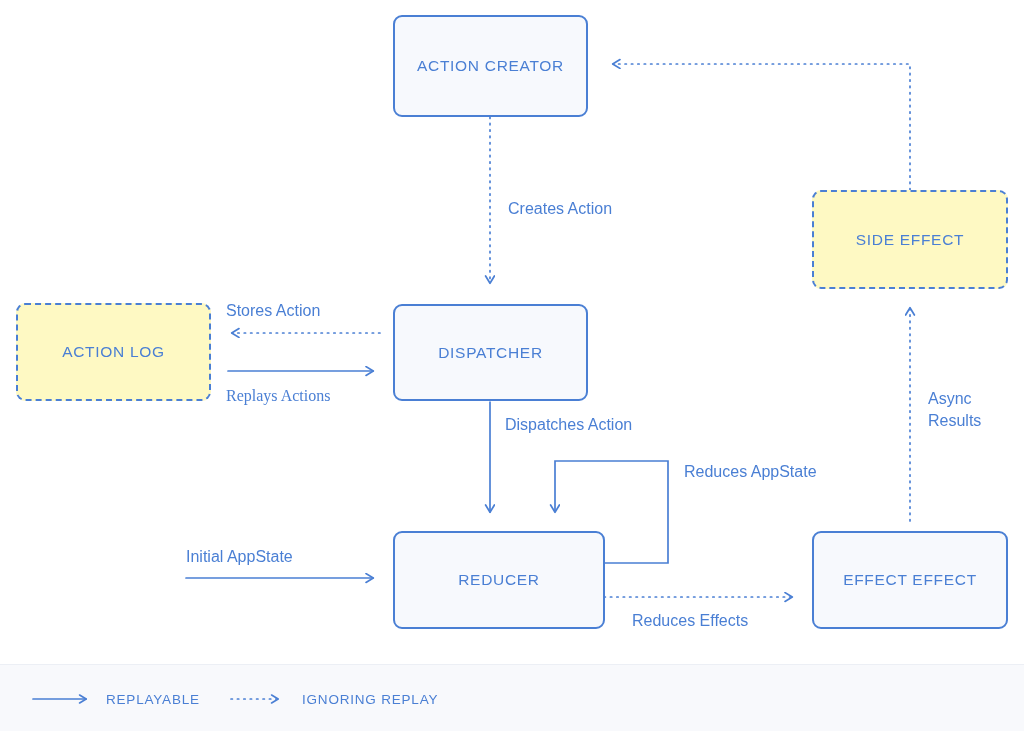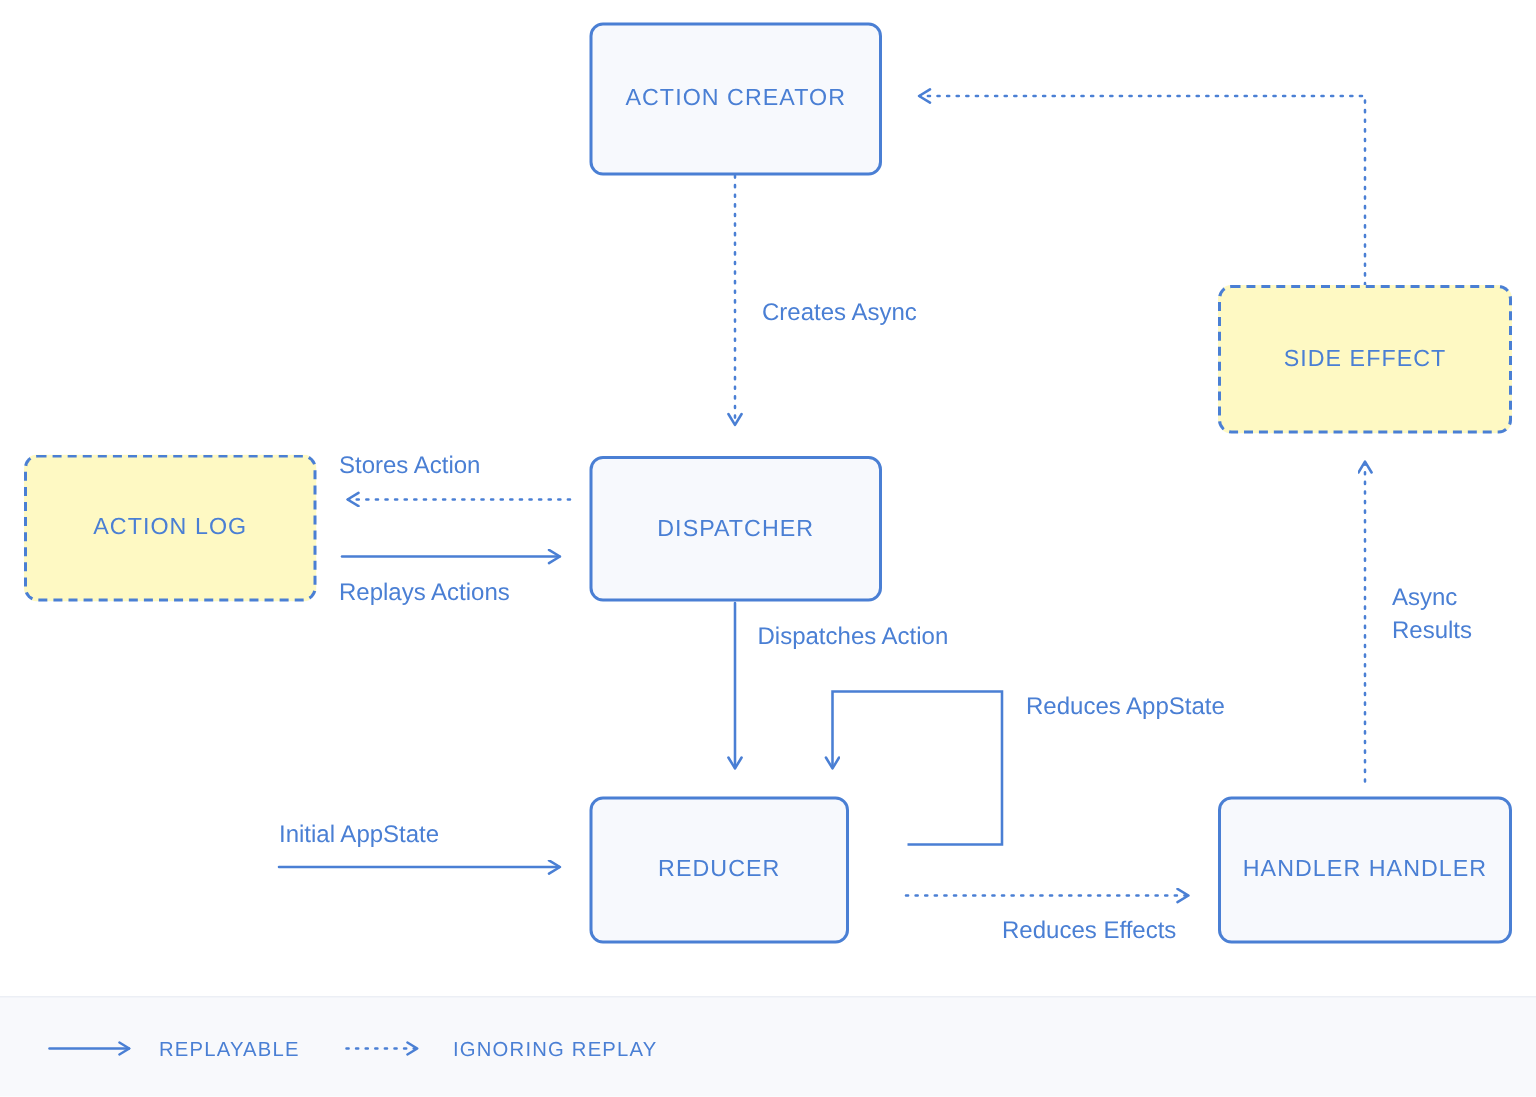--- a/index.html
+++ b/index.html
@@ -143,42 +143,42 @@
   </div>
 
   <div class="node dashed" style="left:16px; top:303px; width:195px; height:98px;">
     <span>ACTION LOG</span>
   </div>
 
   <div class="node solid" style="left:393px; top:304px; width:195px; height:97px;">
     <span>DISPATCHER</span>
   </div>
 
-  <div class="node solid" style="left:393px; top:531px; width:173px; height:98px;">
+  <div class="node solid" style="left:393px; top:531px; width:212px; height:98px;">
     <span>REDUCER</span>
   </div>
 
   <div class="node solid" style="left:812px; top:531px; width:196px; height:98px;">
-    <span>HANDLER HANDLER</span>
-  </div>
-
-
-  <div class="edge-label" style="left:508px; top:198px;">Creates Async</div>
+    <span>EFFECT EFFECT</span>
+  </div>
+
+
+  <div class="edge-label" style="left:508px; top:198px;">Creates Action</div>
 
   <div class="edge-label" style="left:226px; top:300px;">Stores Action</div>
 
-  <div class="edge-label" style="left:226px; top:385px;">Replays Actions</div>
+  <div class="edge-label" style="left:226px; top:385px;font-family:Liberation Serif, serif;">Replays Actions</div>
 
   <div class="edge-label" style="left:505px; top:414px;">Dispatches Action</div>
 
   <div class="edge-label" style="left:684px; top:461px;">Reduces AppState</div>
 
   <div class="edge-label" style="left:186px; top:546px;">Initial AppState</div>
 
-  <div class="edge-label" style="left:632px; top:610px;margin-left:36px;">Reduces Effects</div>
+  <div class="edge-label" style="left:632px; top:610px;">Reduces Effects</div>
 
   <div class="edge-label" style="left:928px; top:388px;">Async
 Results</div>
 
   <div id="legend-bar">
 
     <div class="legend-item" style="left:32px; top:24px;">
       <svg class="legend-glyph" viewBox="0 0 62 14" xmlns="http://www.w3.org/2000/svg">
         <defs>
           <marker id="lg-arrow-1" markerWidth="11" markerHeight="11" refX="8.4" refY="5" orient="auto" markerUnits="userSpaceOnUse">

